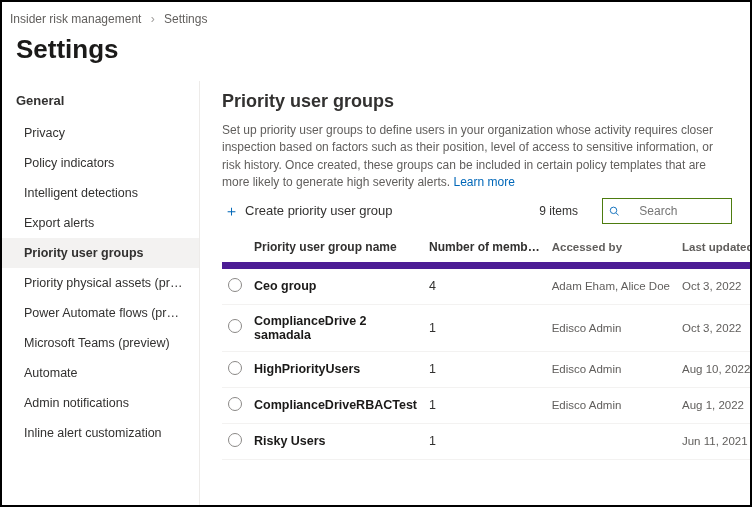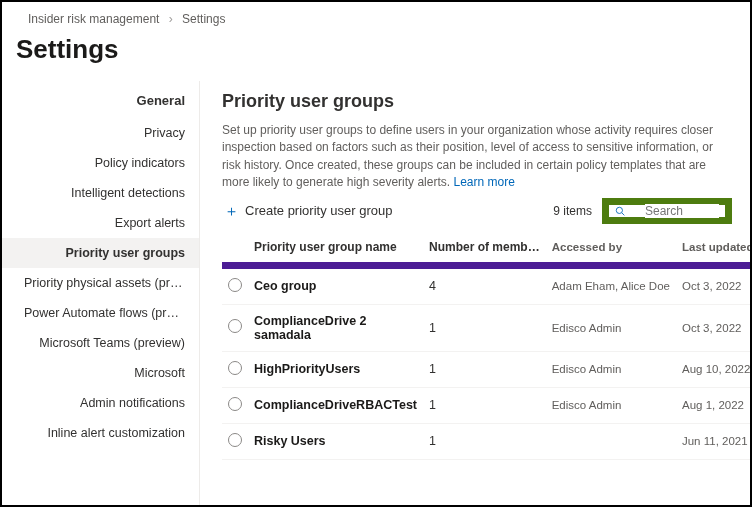--- a/index.html
+++ b/index.html
@@ -7,42 +7,41 @@
       font-family: "Segoe UI", -apple-system, sans-serif;
       font-size: 13px;
       color: #323130;
       background: #fff;
       width: 752px;
       height: 507px;
       border: 2px solid #000;
       overflow: hidden;
     }
     .breadcrumb {
-      padding: 10px 14px 4px 26px;
+      padding: 10px 14px 4px 8px;
       font-size: 12px;
       color: #605e5c;
     }
     .breadcrumb span { color: #605e5c; }
     .breadcrumb .chev { margin: 0 6px; color: #a19f9d; }
     .page-title {
       font-size: 26px;
       font-weight: 600;
       padding: 4px 14px 16px 14px;
       color: #1b1a19;
     }
     .main {
       display: flex;
       height: calc(100% - 78px);
     }
     .sidebar {
       width: 198px;
       border-right: 1px solid #edebe9;
       padding-top: 6px;
       flex-shrink: 0;
-      text-align: right;
     }
     .sidebar-header {
       font-size: 13px;
       font-weight: 600;
       padding: 6px 14px 10px 14px;
     }
     .sidebar-item {
       padding: 8px 14px 8px 22px;
       font-size: 12.5px;
       color: #323130;
@@ -90,25 +89,26 @@
     .plus-icon { color: #0067b8; font-size: 15px; line-height: 1; }
     .right-tools {
       display: flex;
       align-items: center;
       gap: 10px;
     }
     .item-count { font-size: 12px; color: #323130; }
     .search-box {
       display: flex;
       align-items: center;
-      border: 7px solid #4d7c0f;
+      border: 1px solid #4d7c0f;
       height: 26px;
       width: 130px;
       padding: 0 6px;
       gap: 20px;
+      margin-left: 14px;
     }
     .search-box svg { width: 14px; height: 14px; fill: none; stroke: #0067b8; stroke-width: 1.4; }
     .search-box input {
       border: none;
       outline: none;
       font-size: 12px;
       width: 100%;
       color: #605e5c;
     }
     table {
@@ -162,21 +162,21 @@
     <div class="sidebar-header">General</div>
     <div id="sidebar-items">
         <div class="sidebar-item">Privacy</div>
         <div class="sidebar-item">Policy indicators</div>
         <div class="sidebar-item">Intelligent detections</div>
         <div class="sidebar-item">Export alerts</div>
         <div class="sidebar-item selected">Priority user groups</div>
         <div class="sidebar-item">Priority physical assets (preview)</div>
         <div class="sidebar-item">Power Automate flows (preview)</div>
         <div class="sidebar-item">Microsoft Teams (preview)</div>
-        <div class="sidebar-item">Microsoft</div>
+        <div class="sidebar-item">Automate</div>
         <div class="sidebar-item">Admin notifications</div>
         <div class="sidebar-item">Inline alert customization</div>
       </div>
   </nav>
 
   <section class="content">
     <h2>Priority user groups</h2>
     <p class="desc">
       <span>Set up priority user groups to define users in your organization whose activity requires closer inspection based on factors such as their position, level of access to sensitive information, or risk history. Once created, these groups can be included in certain policy templates that are more likely to generate high severity alerts. </span><a href="#">Learn more</a>
     </p>

